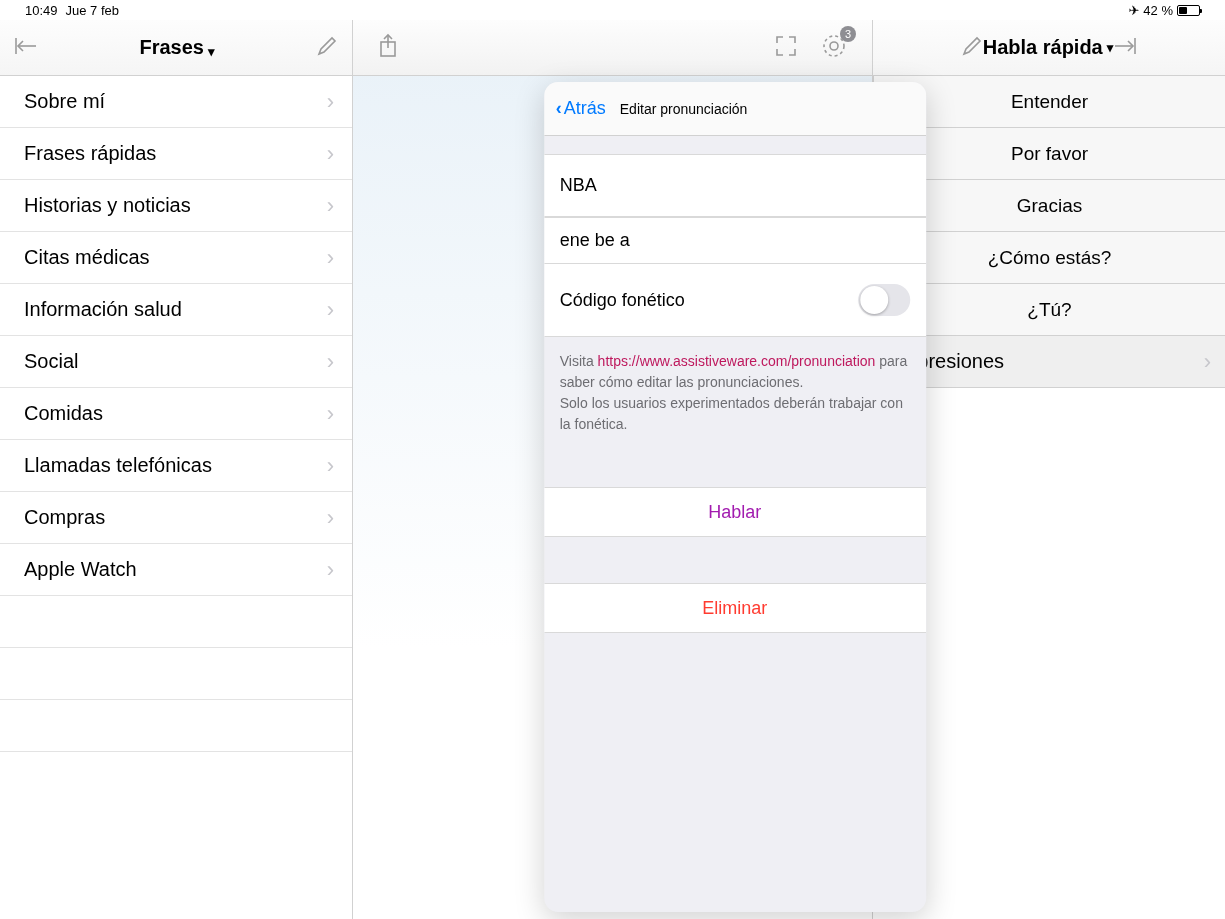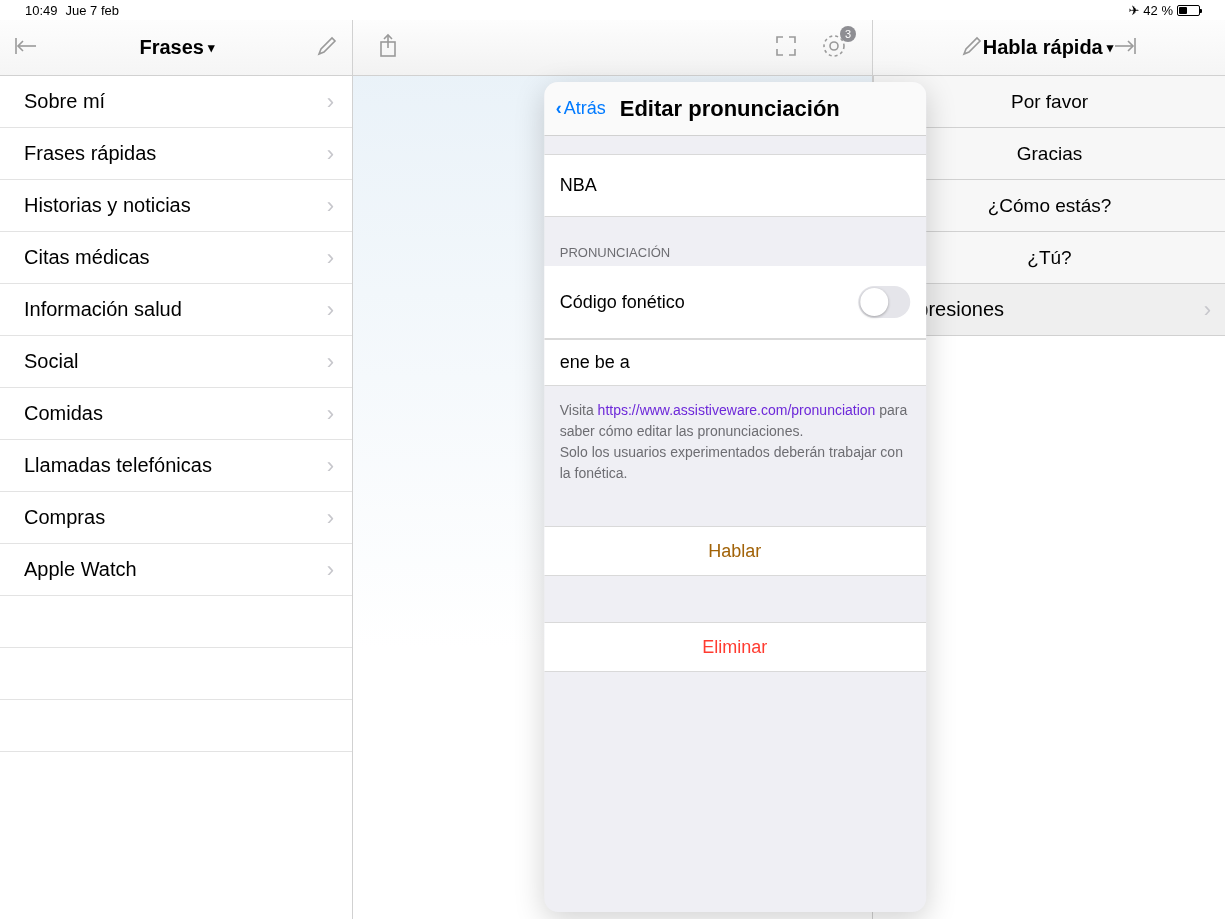--- a/index.html
+++ b/index.html
@@ -9,21 +9,21 @@
   .status-right { display:flex; align-items:center; gap:4px; }
   .battery-icon { width:23px; height:11px; border:1px solid #000; border-radius:2px; position:relative; }
   .battery-icon::after { content:""; position:absolute; right:-3px; top:3px; width:2px; height:4px; background:#000; border-radius:0 1px 1px 0;}
   .battery-fill { position:absolute; left:1px; top:1px; bottom:1px; width:40%; background:#000; border-radius:1px; }
 
   .app { display:flex; height:calc(100% - 20px); }
 
   
   .left-panel { width:353px; border-right:1px solid #d1d1d1; display:flex; flex-direction:column; }
   .left-header { height:56px; display:flex; align-items:center; justify-content:space-between; padding:0 14px; background:linear-gradient(#fdfdfd,#f5f5f5); border-bottom:1px solid #d1d1d1;}
-  .left-header .title { font-size:20px; font-weight:600; display:flex; align-items:center; gap:4px;}
+  .left-header .title { font-size:20px; font-weight:600; display:flex; align-items:flex-end; gap:4px;}
   .list { flex:1; overflow:auto; }
   .list-row { height:52px; display:flex; align-items:center; justify-content:space-between; padding:0 18px 0 24px; border-bottom:1px solid #e3e3e3; font-size:20px; }
   .list-row:nth-last-child(-n+3){ border-bottom:1px solid #e3e3e3;}
   .chevron { color:#c7c7cc; font-size:22px; }
 
   
   .mid-panel { flex:1; position:relative; background:linear-gradient(180deg,#e8f1f8 0%, #ffffff 70%); border-right:1px solid #d1d1d1; display:flex; flex-direction:column;}
   .mid-toolbar { height:56px; background:linear-gradient(#fdfdfd,#f2f2f2); border-bottom:1px solid #d1d1d1; display:flex; align-items:center; justify-content:space-between; padding:0 24px;}
   .toolbar-right { display:flex; align-items:center; gap:22px;}
   .gear-wrap { position:relative; }
@@ -36,31 +36,31 @@
   .right-header { height:56px; display:flex; align-items:center; justify-content:center; padding:0 14px; background:linear-gradient(#fdfdfd,#f5f5f5); border-bottom:1px solid #d1d1d1;}
   .right-header .title { font-size:20px; font-weight:600; display:flex; align-items:center; gap:4px;}
   .right-list { flex:1; }
   .right-row { height:52px; display:flex; align-items:center; justify-content:center; border-bottom:1px solid #d1d1d1; border-left:1px solid #d1d1d1; font-size:19px; background:#f7f7f7;}
   .right-row.exp { justify-content:space-between; padding:0 14px 0 20px; font-size:20px; background:#efefef;}
 
   
   .popover { position:absolute; top:62px; left:50%; transform:translateX(-18%); width:382px; background:#efeff4; border-radius:14px; box-shadow:0 8px 30px rgba(0,0,0,0.18); overflow:hidden; z-index:50; height:830px;}
   .pop-head { height:54px; background:#fafafa; border-bottom:1px solid #d1d1d1; display:flex; align-items:center; padding:0 12px; gap:6px;}
   .pop-back { color:#007aff; font-size:18px; display:flex; align-items:center; gap:2px;}
-  .pop-title { font-size:22px; font-weight:700; margin-left:8px;}
+  .pop-title { font-size:14px; font-weight:400; margin-left:8px;}
   .pop-cell { background:#fff; border-top:1px solid #d9d9d9; border-bottom:1px solid #d9d9d9; padding:20px 16px; font-size:18px; display:flex; align-items:center; justify-content:space-between;}
   .pop-section-label { font-size:13px; color:#6d6d72; padding:28px 16px 6px; text-transform:uppercase;}
   .pop-cell.input { padding:12px 16px; }
   .pop-cell input { border:none; font-size:18px; width:100%; outline:none; }
   .switch { width:52px; height:32px; background:#e5e5ea; border-radius:16px; position:relative; }
   .switch::after { content:""; position:absolute; left:2px; top:2px; width:28px; height:28px; background:#fff; border-radius:50%; box-shadow:0 1px 3px rgba(0,0,0,0.3);}
   .pop-note { font-size:14px; color:#6d6d72; padding:14px 16px 20px; line-height:1.5;}
-  .pop-note a { color:#6d28d9; text-decoration:none; }
+  .pop-note a { color:#be185d; text-decoration:none; }
   .pop-action { background:#fff; border-top:1px solid #d9d9d9; border-bottom:1px solid #d9d9d9; height:50px; display:flex; align-items:center; justify-content:center; font-size:18px; margin-top:18px;}
-  .pop-action.blue { color:#a16207; margin-top:22px;}
+  .pop-action.blue { color:#a21caf; margin-top:32px;}
   .pop-action.red { color:#ff3b30; }
   .spacer { height:18px; }
 
   .icon-stroke { stroke:#9a9a9a; stroke-width:1.6; fill:none; }
   .dropdown-caret { font-size:13px; }
 </style>
 </head>
 <body>
 
 <div class="status-bar">
@@ -184,27 +184,26 @@
           <span>Atrás</span>
         </span>
         <span class="pop-title">Editar pronunciación</span>
       </div>
 
       <div class="spacer"></div>
       <div class="pop-cell">
         <span>NBA</span>
       </div>
 
-      <div class="pop-section-label">PRONUNCIACIÓN</div>
+      <div class="pop-cell input">
+        <input type="text" value="ene be a" style="">
+      </div>
       <div class="pop-cell" style="border-top:none;">
         <span>Código fonético</span>
         <span class="switch"></span>
-      </div>
-      <div class="pop-cell input">
-        <input type="text" value="ene be a" style="">
       </div>
 
       <div class="pop-note">
         <span>Visita </span><a href="#">https://www.assistiveware.com/pronunciation</a><span> para saber cómo editar las pronunciaciones.</span><br>
         <span>Solo los usuarios experimentados deberán trabajar con la fonética.</span>
       </div>
 
       <div class="pop-action blue">
         <span>Hablar</span>
       </div>
@@ -229,20 +228,23 @@
       <span>
         <svg width="24" height="20">
             <line x1="22" y1="2" x2="22" y2="18" class="icon-stroke"></line>
             <line x1="2" y1="10" x2="20" y2="10" class="icon-stroke"></line>
             <polyline points="15,5 20,10 15,15" class="icon-stroke"></polyline>
           </svg>
       </span>
     </div>
     <div class="right-list" id="right-list">
         <div class="right-row">
+          <span>Entender</span>
+        </div>
+        <div class="right-row">
           <span>Por favor</span>
         </div>
         <div class="right-row">
           <span>Gracias</span>
         </div>
         <div class="right-row">
           <span>¿Cómo estás?</span>
         </div>
         <div class="right-row">
           <span>¿Tú?</span>

